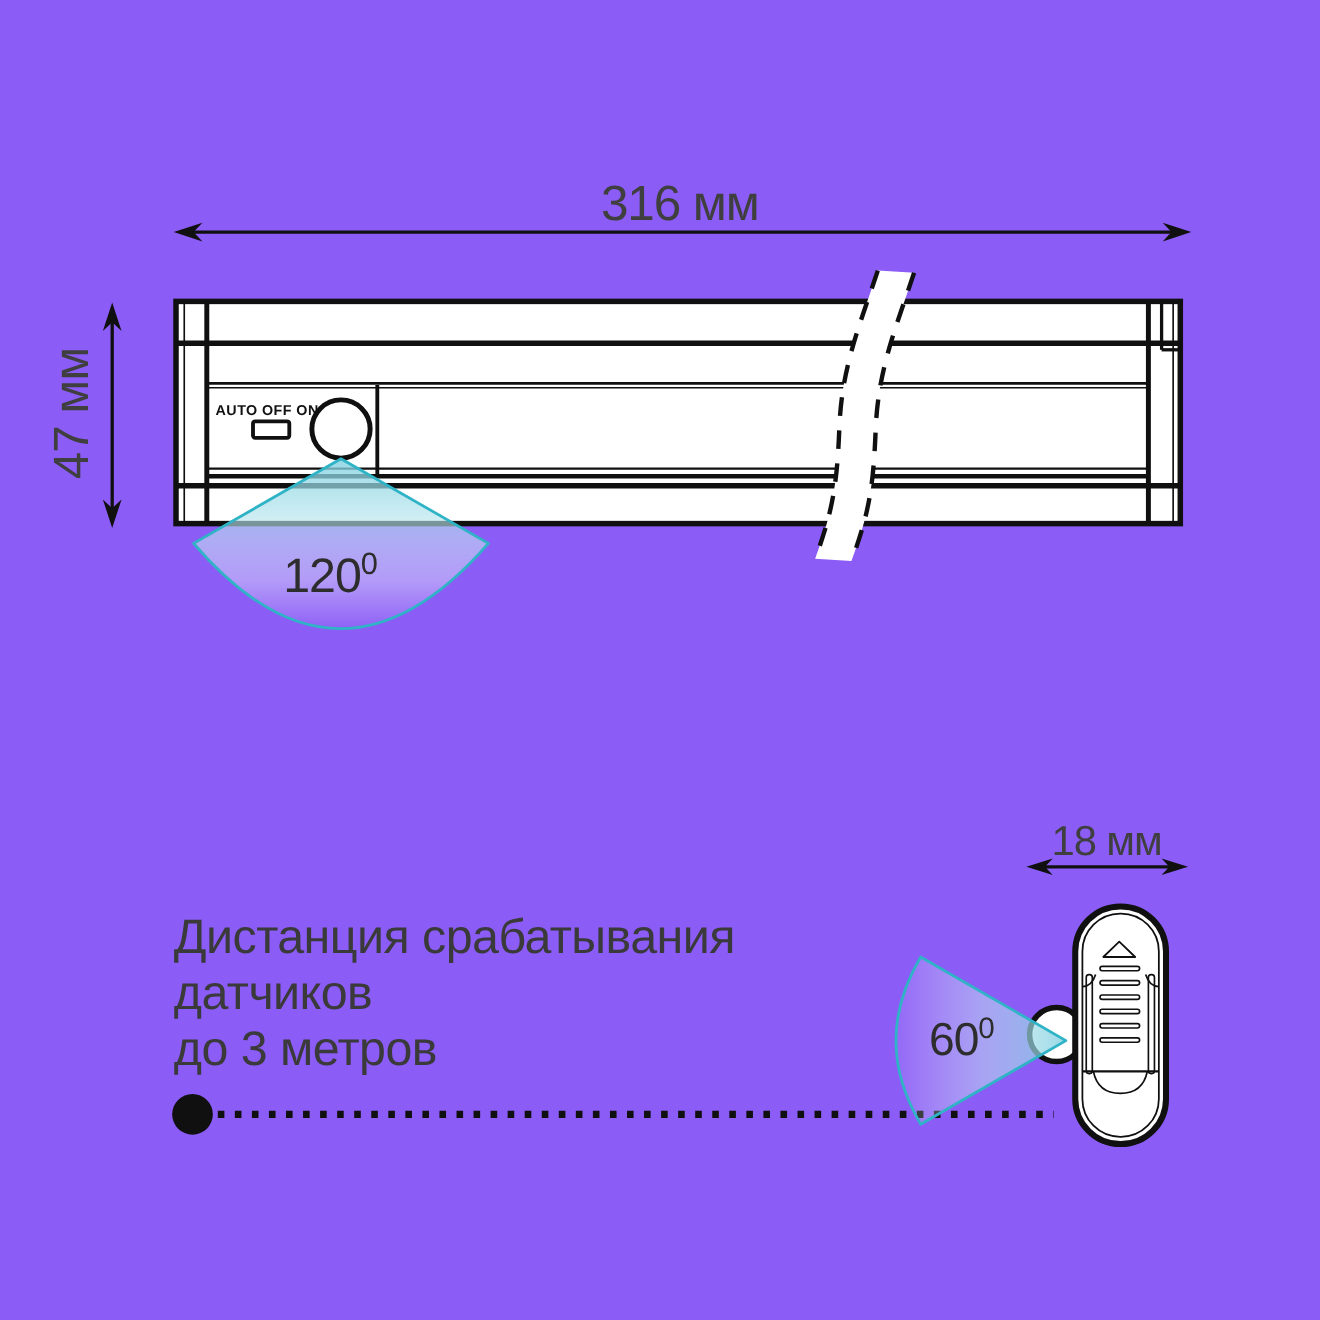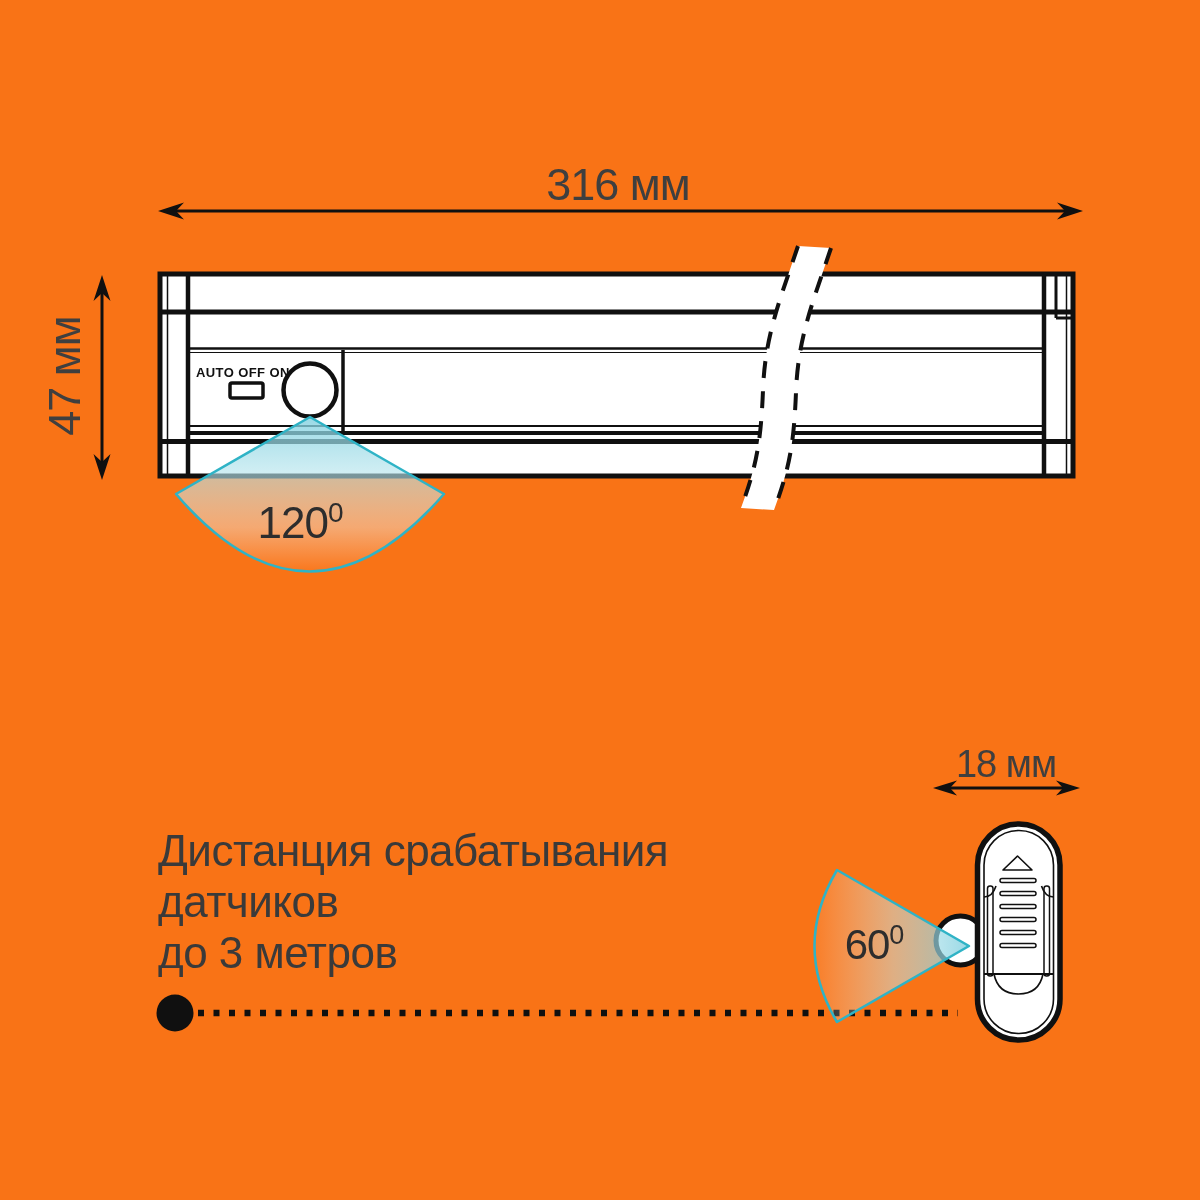--- a/index.html
+++ b/index.html
@@ -7,21 +7,21 @@
     padding: 0;
     background: #ffffff;
     width: 1200px;
     height: 1200px;
     font-family: "Liberation Sans", sans-serif;
   }
   .stage {
     position: relative;
     width: 1200px;
     height: 1200px;
-    background: #f97316;
+    background: #8b5cf6;
     overflow: hidden;
   }
   svg { position: absolute; left: 0; top: 0; }
   svg text {
     font-family: "Liberation Sans", "DejaVu Sans", sans-serif;
     fill: #3f3f3f;
   }
   .dim-label { font-size: 45px; letter-spacing: -1px; }
   .angle-label { font-size: 44px; letter-spacing: -1px; fill: #2d2d2d; }
   .angle-label-small { font-size: 42px; letter-spacing: -1px; fill: #2d2d2d; }

